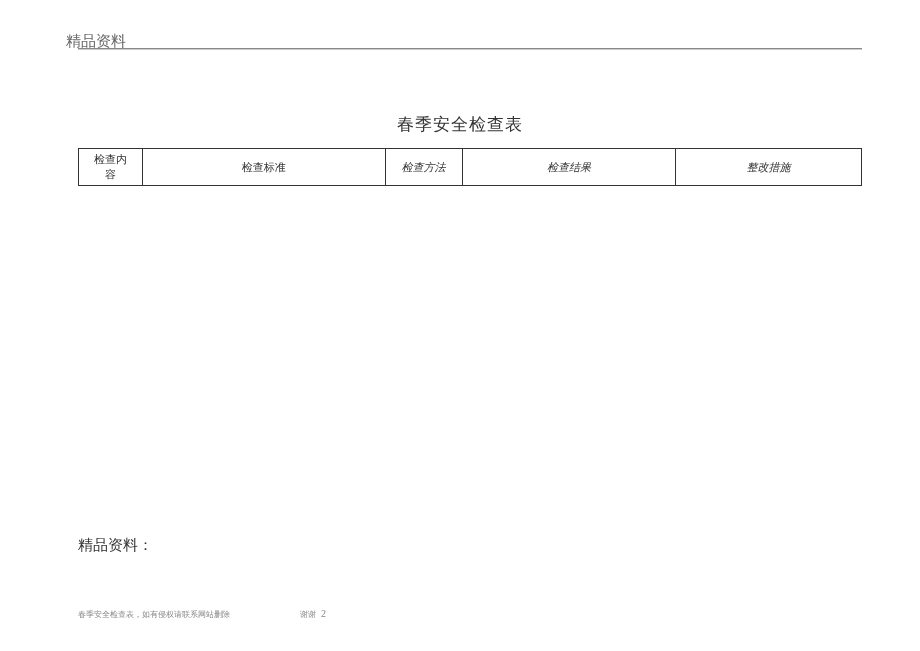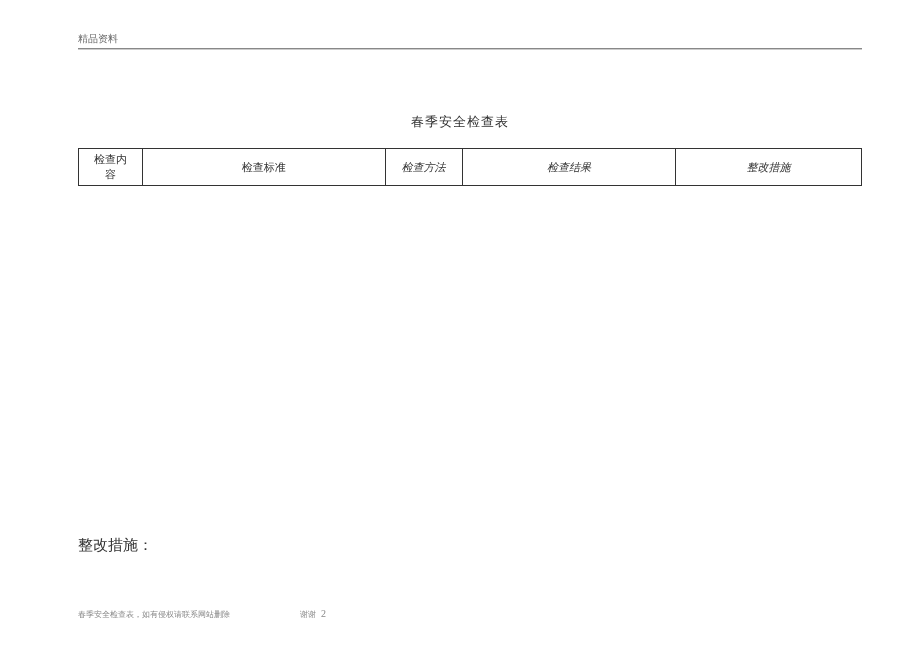--- a/index.html
+++ b/index.html
@@ -11,40 +11,40 @@
       width: 920px;
       height: 651px;
       background: #ffffff;
       font-family: "SimSun", "宋体", serif;
       position: relative;
       color: #333333;
     }
     .header-label {
       position: absolute;
       top: 32px;
-      left: 78px;
-      font-size: 10px;
+      left: 66px;
+      font-size: 15px;
       color: #666666;
     }
     .header-line {
       position: absolute;
       top: 48px;
       left: 78px;
       right: 58px;
       height: 0;
       border-top: 1px solid #888888;
       border-bottom: 1px solid #cccccc;
     }
     .title {
       position: absolute;
       top: 113px;
       left: 0;
       right: 0;
       text-align: center;
-      font-size: 13px;
+      font-size: 17px;
       color: #333333;
       letter-spacing: 1px;
     }
     .table {
       position: absolute;
       top: 148px;
       left: 78px;
       right: 58px;
       border-collapse: collapse;
     }
@@ -97,19 +97,19 @@
     <tr>
       <th class="col-1">检查内容</th>
       <th class="col-2">检查标准</th>
       <th class="col-3">检查方法</th>
       <th class="col-4">检查结果</th>
       <th class="col-5">整改措施</th>
     </tr>
   </thead>
 </table>
 
-<div class="check-time">整改措施：</div>
+<div class="check-time">精品资料：</div>
 
 <div class="footer">
   <span>春季安全检查表，如有侵权请联系网站删除</span>
   <span class="thanks">谢谢</span>
   <span class="page-num">2</span>
 </div>
 
 </body></html>

